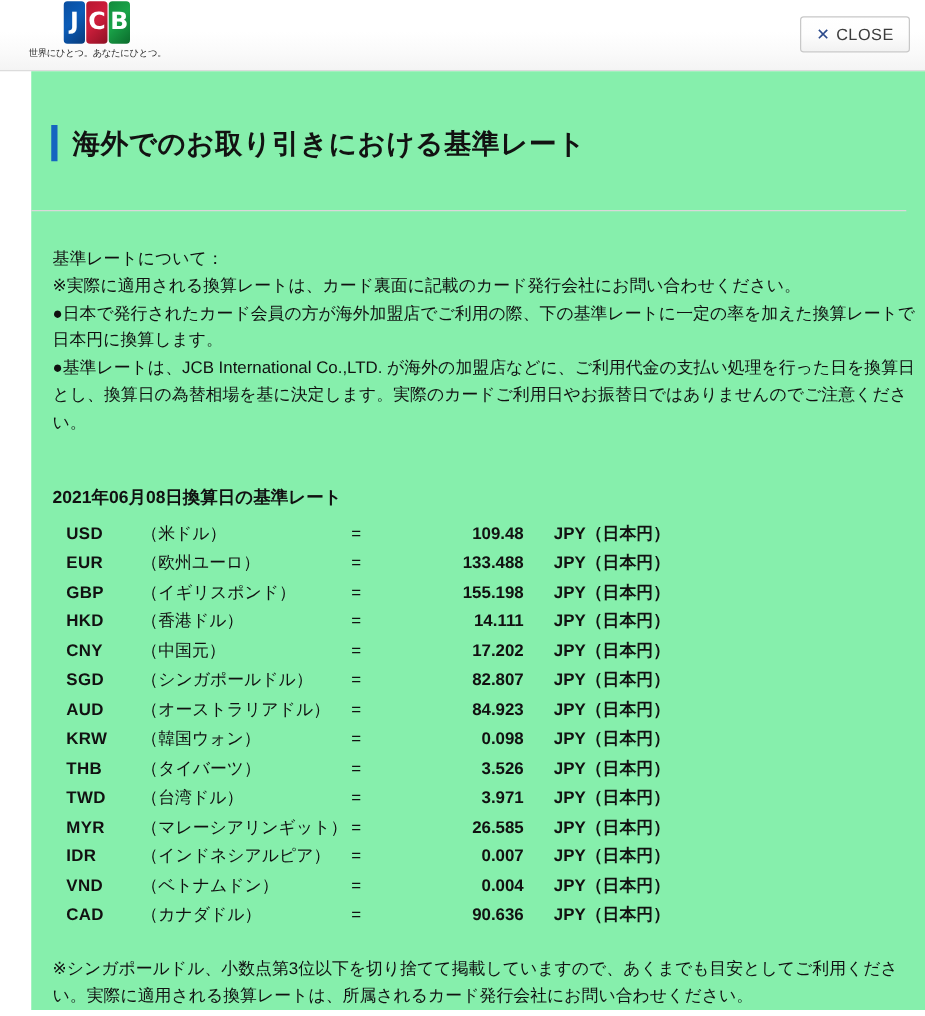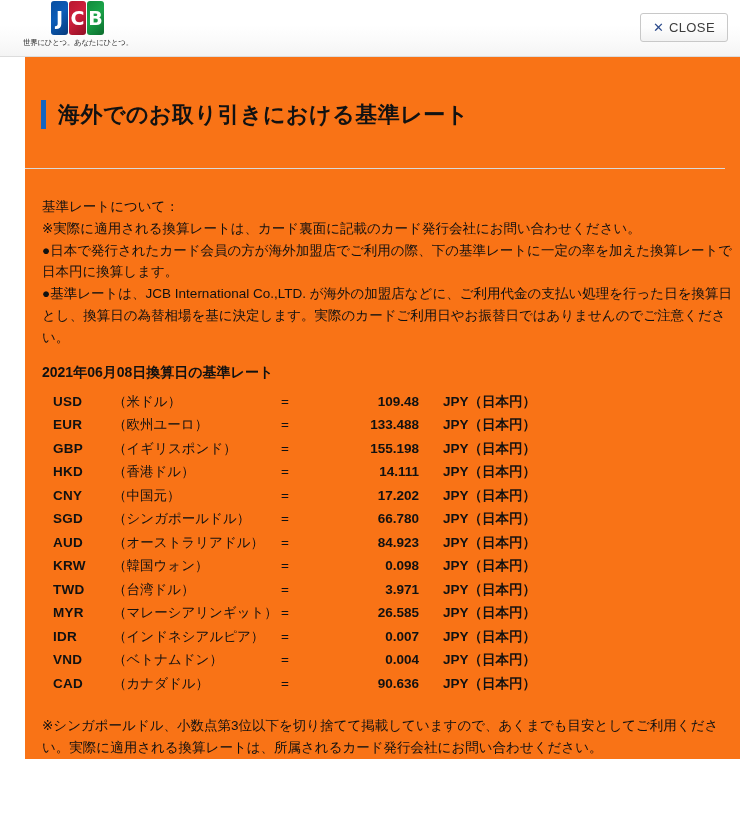--- a/index.html
+++ b/index.html
@@ -90,21 +90,21 @@
     font-size: 13px;
     letter-spacing: 0.4px;
     line-height: 1;
   }
 
   
   .panel {
     position: relative;
     margin-left: 25px;
     width: 715px;
-    background: #f97316;
+    background: #86efac;
     box-sizing: border-box;
   }
 
   .title-block {
     display: flex;
     align-items: center;
     padding-top: 30px;
     padding-left: 16px;
   }
   .title-accent {
@@ -134,21 +134,21 @@
     padding-left: 17px;
     padding-top: 27px;
   }
   .intro p {
     margin: 0;
     font-size: 13.5px;
     line-height: 1.62;
     color: #111111;
   }
   .section-heading {
-    margin-top: 15px;
+    margin-top: 40px;
     margin-bottom: 8px;
     font-size: 14px;
     font-weight: 700;
     color: #111111;
   }
 
   
   .rate-table {
     border-collapse: collapse;
     margin-left: 11px;
@@ -278,38 +278,45 @@
           <td class="col-code">CNY</td>
           <td class="col-name">（中国元）</td>
           <td class="col-eq">=</td>
           <td class="col-value">17.202</td>
           <td class="col-unit">JPY（日本円）</td>
         </tr>
         <tr>
           <td class="col-code">SGD</td>
           <td class="col-name">（シンガポールドル）</td>
           <td class="col-eq">=</td>
-          <td class="col-value">66.780</td>
+          <td class="col-value">82.807</td>
           <td class="col-unit">JPY（日本円）</td>
         </tr>
         <tr>
           <td class="col-code">AUD</td>
           <td class="col-name">（オーストラリアドル）</td>
           <td class="col-eq">=</td>
           <td class="col-value">84.923</td>
           <td class="col-unit">JPY（日本円）</td>
         </tr>
         <tr>
           <td class="col-code">KRW</td>
           <td class="col-name">（韓国ウォン）</td>
           <td class="col-eq">=</td>
           <td class="col-value">0.098</td>
           <td class="col-unit">JPY（日本円）</td>
         </tr>
         <tr>
+          <td class="col-code">THB</td>
+          <td class="col-name">（タイバーツ）</td>
+          <td class="col-eq">=</td>
+          <td class="col-value">3.526</td>
+          <td class="col-unit">JPY（日本円）</td>
+        </tr>
+        <tr>
           <td class="col-code">TWD</td>
           <td class="col-name">（台湾ドル）</td>
           <td class="col-eq">=</td>
           <td class="col-value">3.971</td>
           <td class="col-unit">JPY（日本円）</td>
         </tr>
         <tr>
           <td class="col-code">MYR</td>
           <td class="col-name">（マレーシアリンギット）</td>
           <td class="col-eq">=</td>

